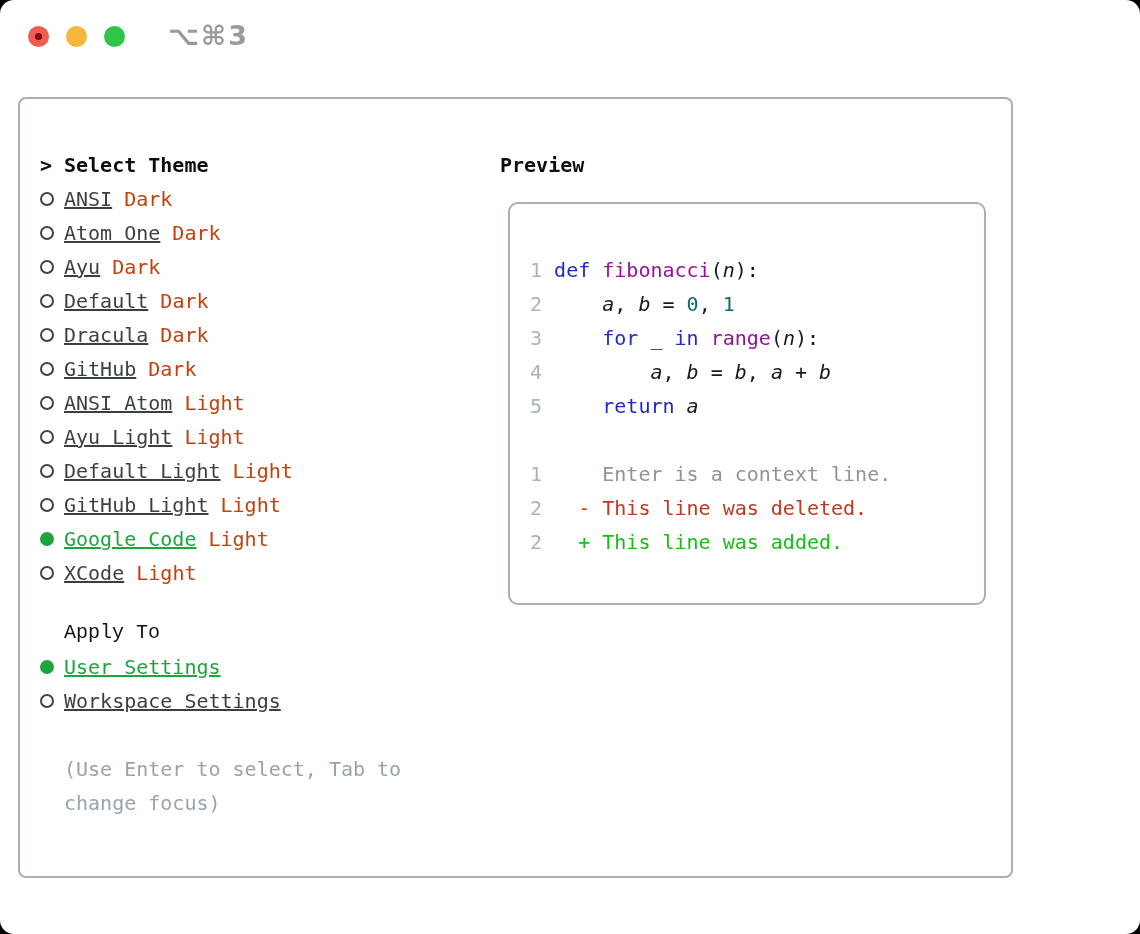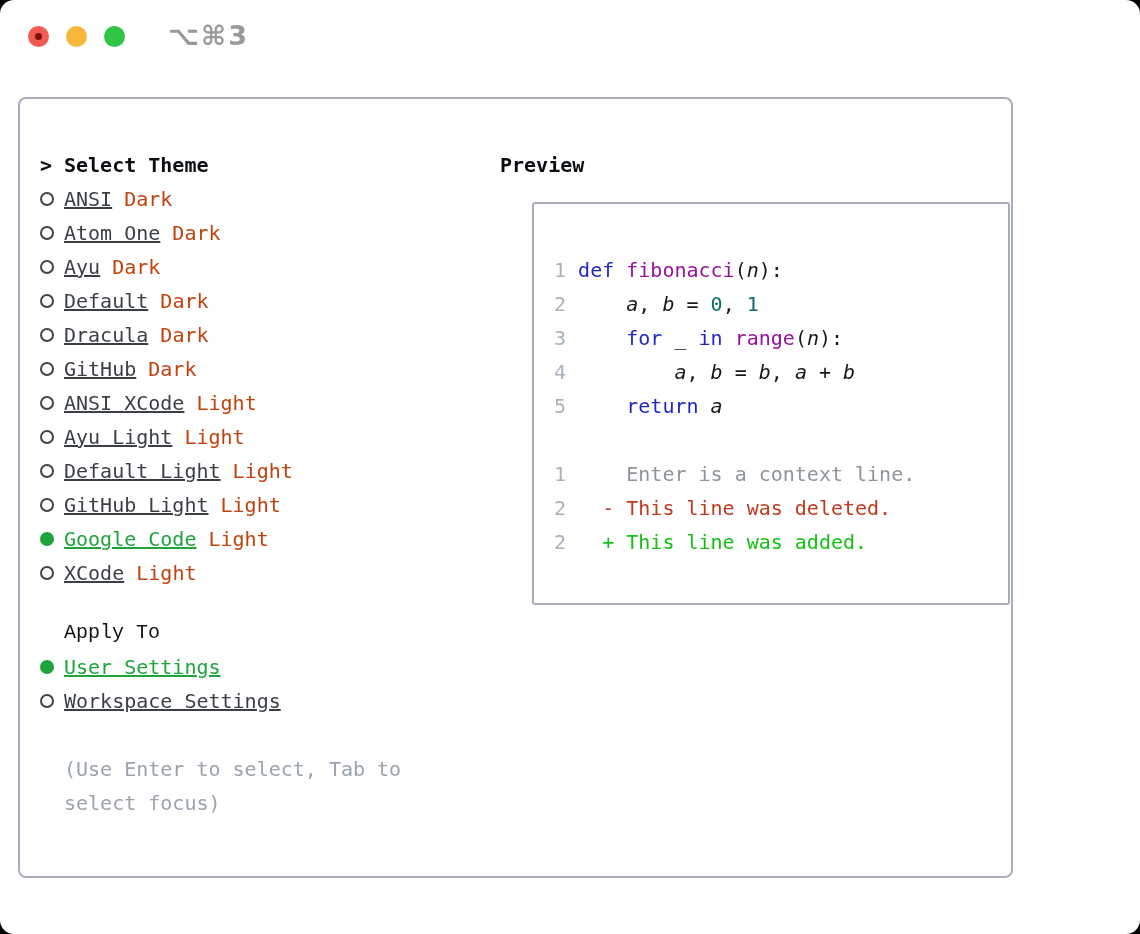--- a/index.html
+++ b/index.html
@@ -36,22 +36,22 @@
   .t-name{color:#3a3f46;white-space:pre;text-decoration:underline;}
   .t-suffix{color:#c2410c;white-space:pre;}
   .apply-head{margin-top:26px;font-family:Liberation Mono, monospace;}
   .apply-label{color:#101418;white-space:pre;}
   .help-block{margin-top:34px;}
   .help-line{height:34px;line-height:34px;font-size:20px;color:#99a3ad;white-space:pre;margin-left:24px;}
 
   
   .preview-head{position:absolute;left:480px;top:49px;height:34px;line-height:34px;font-size:20px;font-weight:bold;color:#0a0d11;}
   .preview-box{
-    position:absolute;left:512px;top:103px;width:478px;height:403px;
-    border:2px solid #a9aebc;border-radius:3px;box-sizing:border-box;
+    position:absolute;left:488px;top:103px;width:478px;height:403px;
+    border:2px solid #a9aebc;border-radius:10px;box-sizing:border-box;
     padding:49px 0 0 20px;overflow:hidden;background:#fff;
   }
   .cline{height:34px;line-height:34px;font-size:20px;white-space:pre;}
   .tok-va{font-style:italic;}
 </style>
 <style>.tok-num{color:#a9b3bd}.tok-kw{color:#2128c4}.tok-fn{color:#98119c}.tok-lit{color:#0b6c6c}.tok-pl{color:#16191d}.tok-va{color:#16191d}.tok-ctx{color:#8d949c}.tok-del{color:#c2381f}.tok-add{color:#13c113}.sel-text{color:#1ea43c !important}.radio.sel{background:#1ea43c;border-color:#1ea43c}</style></head>
 <body>
 
 <div class="window">
 
@@ -110,21 +110,21 @@
             <span class="marker">
               <span class="radio"></span>
             </span>
             <span class="t-name">GitHub</span>
             <span class="t-suffix"> Dark</span>
           </div>
           <div class="row">
             <span class="marker">
               <span class="radio"></span>
             </span>
-            <span class="t-name">ANSI XCode</span>
+            <span class="t-name">ANSI Atom</span>
             <span class="t-suffix"> Light</span>
           </div>
           <div class="row">
             <span class="marker">
               <span class="radio"></span>
             </span>
             <span class="t-name">Ayu Light</span>
             <span class="t-suffix"> Light</span>
           </div>
           <div class="row">
@@ -172,21 +172,21 @@
           <div class="row">
             <span class="marker">
               <span class="radio"></span>
             </span>
             <span class="t-name">Workspace Settings</span>
           </div>
         </div>
 
       <div class="help-block">
         <div class="help-line">(Use Enter to select, Tab to</div>
-        <div class="help-line">select focus)</div>
+        <div class="help-line">change focus)</div>
       </div>
     </div>
 
     <div class="preview-head">Preview</div>
 
     <div class="preview-box">
       <div id="code-lines">
           <div class="cline"><span class="tok-num">1 </span><span class="tok-kw">def</span><span class="tok-pl"> </span><span class="tok-fn">fibonacci</span><span class="tok-pl">(</span><span class="tok-va">n</span><span class="tok-pl">):</span></div>
           <div class="cline"><span class="tok-num">2 </span><span class="tok-pl">    </span><span class="tok-va">a</span><span class="tok-pl">, </span><span class="tok-va">b</span><span class="tok-pl"> = </span><span class="tok-lit">0</span><span class="tok-pl">, </span><span class="tok-lit">1</span></div>
           <div class="cline"><span class="tok-num">3 </span><span class="tok-pl">    </span><span class="tok-kw">for</span><span class="tok-pl"> </span><span class="tok-va">_</span><span class="tok-pl"> </span><span class="tok-kw">in</span><span class="tok-pl"> </span><span class="tok-fn">range</span><span class="tok-pl">(</span><span class="tok-va">n</span><span class="tok-pl">):</span></div>

